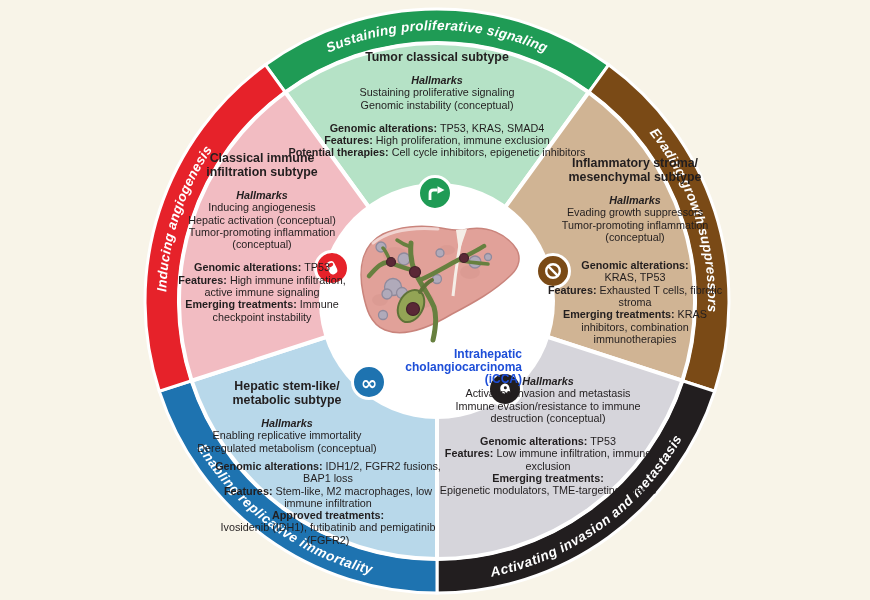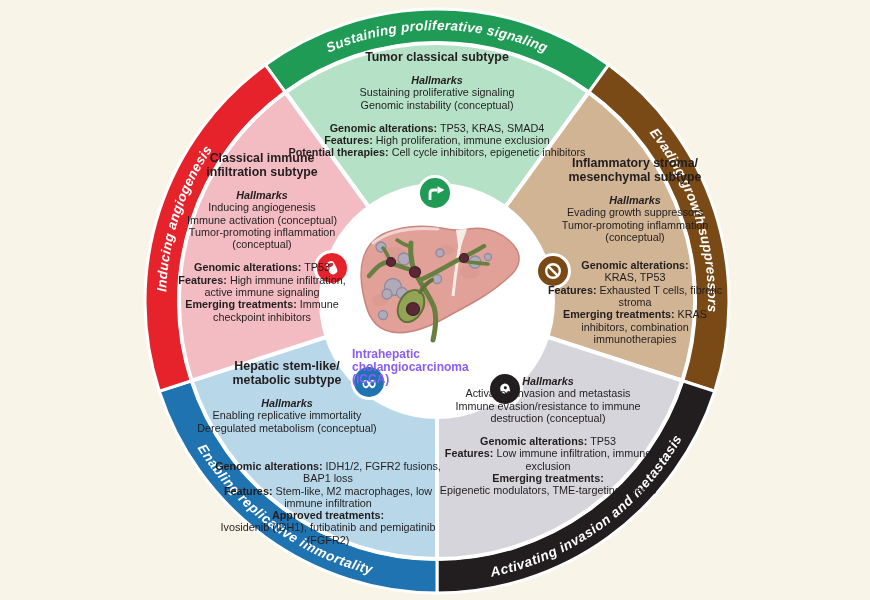--- a/index.html
+++ b/index.html
@@ -8,21 +8,21 @@
   svg{position:absolute;left:0;top:0;}
   .ringlab{font:italic 700 13.5px "Liberation Sans",sans-serif;fill:#ffffff;letter-spacing:.4px;}
   .tblock{position:absolute;transform:translateX(-50%);text-align:center;color:#221e1f;
           font:10.8px/12.3px "Liberation Sans",sans-serif;}
   .title{font-weight:700;font-size:12.4px;line-height:14px;margin-bottom:10px;}
   .hm-head{font-weight:700;font-style:italic;}
   .gap{height:11px;}
   .gap2{height:16px;}
   .detail b,.hm-head{color:#221e1f;}
   .lblk b{display:block;}
-  .ctr-title{position:absolute;transform:translateX(-50%);text-align:left;color:#8b5cf6;
+  .ctr-title{position:absolute;transform:translateX(-50%);text-align:right;color:#1d4ed8;
              font:700 12px/12.5px "Liberation Sans",sans-serif;}
   .inner{margin:0 auto;}
 </style>
 </head>
 <body>
 
 <div id="stage">
 
 <svg width="870" height="600" viewBox="0 0 870 600">
 
@@ -185,21 +185,21 @@
   <div class="hm">Immune evasion/resistance to immune destruction (conceptual)</div>
   <div class="gap"></div>
   <div class="detail">
     <b>Genomic alterations:</b> <span>TP53</span></div>
   <div class="detail">
     <b>Features:</b> <span>Low immune infiltration, immune exclusion</span></div>
   <div class="detail lblk">
     <b>Emerging treatments:</b> <span>Epigenetic modulators, TME-targeting agents</span></div>
 </div>
 
-<div class="tblock" style="left:287px;top:359px;width:245px;">
+<div class="tblock" style="left:287px;top:379px;width:245px;">
   <div class="title">
     <div>Hepatic stem-like/</div>
     <div>metabolic subtype</div>
   </div>
   <div class="hm-head">Hallmarks</div>
   <div class="hm">Enabling replicative immortality</div>
   <div class="hm">Deregulated metabolism (conceptual)</div>
 </div>
 
 <div class="tblock" style="left:328px;top:460px;width:245px;">
@@ -211,29 +211,29 @@
     <b>Approved treatments:</b> <span>Ivosidenib (IDH1), futibatinib and pemigatinib (FGFR2)</span></div>
 </div>
 
 <div class="tblock" style="left:250px;top:151px;width:175px;margin-left:12px;">
   <div class="title">
     <div>Classical immune</div>
     <div>infiltration subtype</div>
   </div>
   <div class="hm-head">Hallmarks</div>
   <div class="hm">Inducing angiogenesis</div>
-  <div class="hm">Immune activation (conceptual)</div>
+  <div class="hm">Hepatic activation (conceptual)</div>
   <div class="hm">Tumor-promoting inflammation (conceptual)</div>
   <div class="gap"></div>
   <div class="detail">
     <b>Genomic alterations:</b> <span>TP53</span></div>
   <div class="detail">
     <b>Features:</b> <span>High immune infiltration, active immune signaling</span></div>
   <div class="detail">
-    <b>Emerging treatments:</b> <span>Immune checkpoint inhibitors</span></div>
+    <b>Emerging treatments:</b> <span>Immune checkpoint instability</span></div>
 </div>
 
 <div class="ctr-title" style="left:437px;top:348px;width:170px;">
   <div>Intrahepatic</div>
   <div>cholangiocarcinoma</div>
   <div>(iCCA)</div>
 </div>
 
 </div>
 

